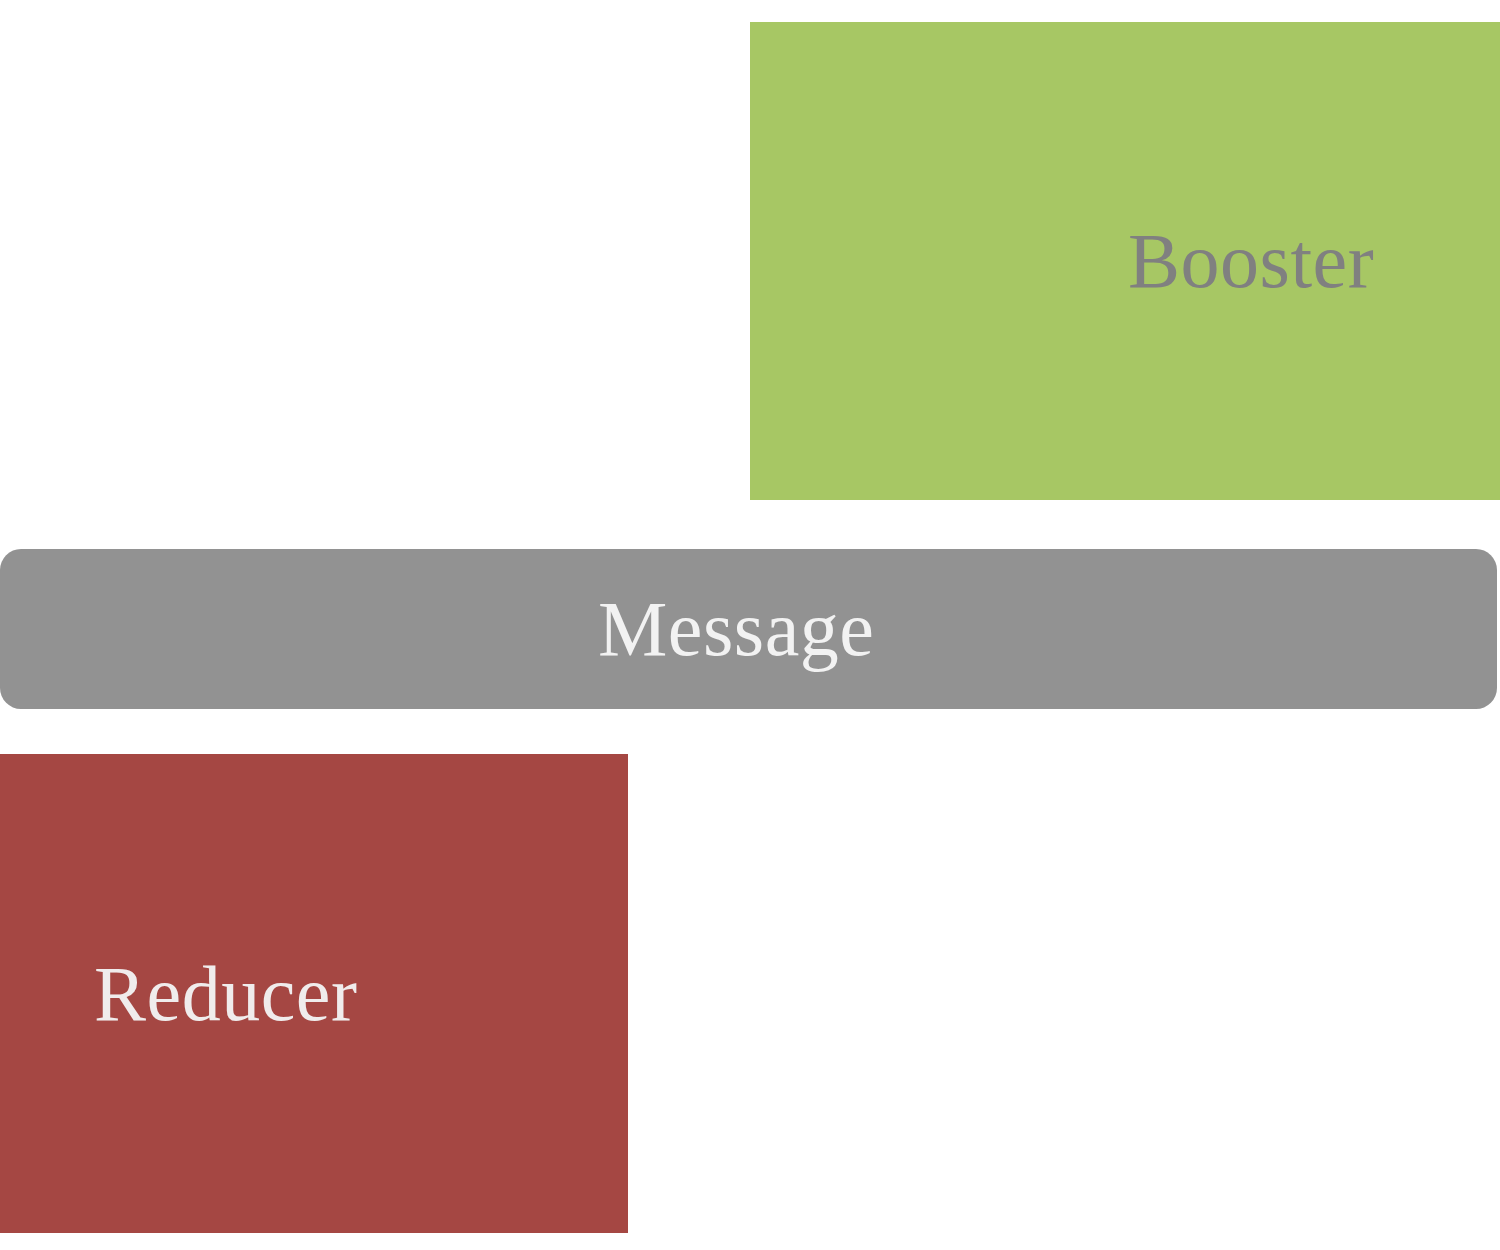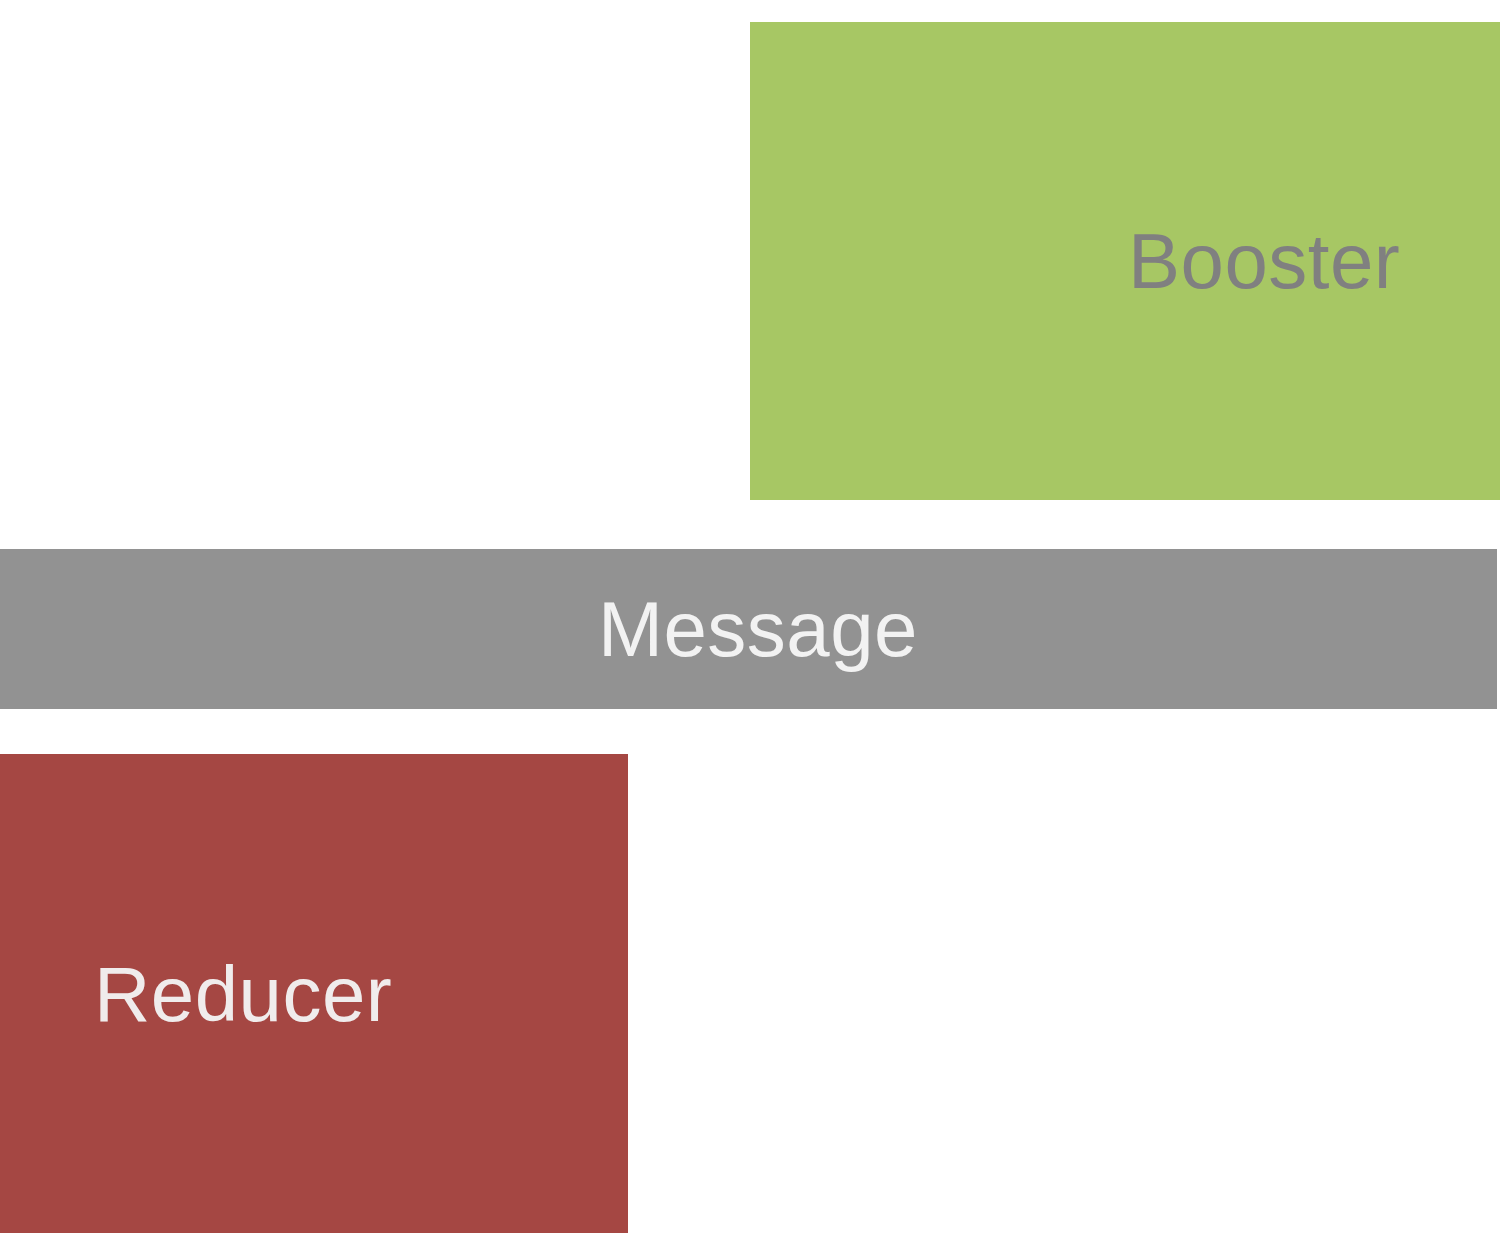--- a/index.html
+++ b/index.html
@@ -18,21 +18,21 @@
     background: #ffffff;
     overflow: hidden;
   }
   .block {
     position: absolute;
     box-sizing: border-box;
     display: flex;
     align-items: center;
   }
   .block-label {
-    font-family: Liberation Sans, sans-serif;
+    font-family: Liberation Serif, serif;
     font-weight: 400;
     white-space: nowrap;
     letter-spacing: 0.5px;
   }
 
   
   #booster-block {
     left: 750px;
     top: 22px;
     width: 752px;
@@ -48,20 +48,21 @@
   }
 
   
   #message-block {
     left: 0px;
     top: 549px;
     width: 1497px;
     height: 160px;
     background: #929292;
     justify-content: flex-start;
+    border-radius: 21px;
   }
   #message-block .block-label {
     color: #f2f2f2;
     font-size: 78px;
     line-height: 1;
     margin-left: 598px;
   }
 
   
   #reducer-block {

